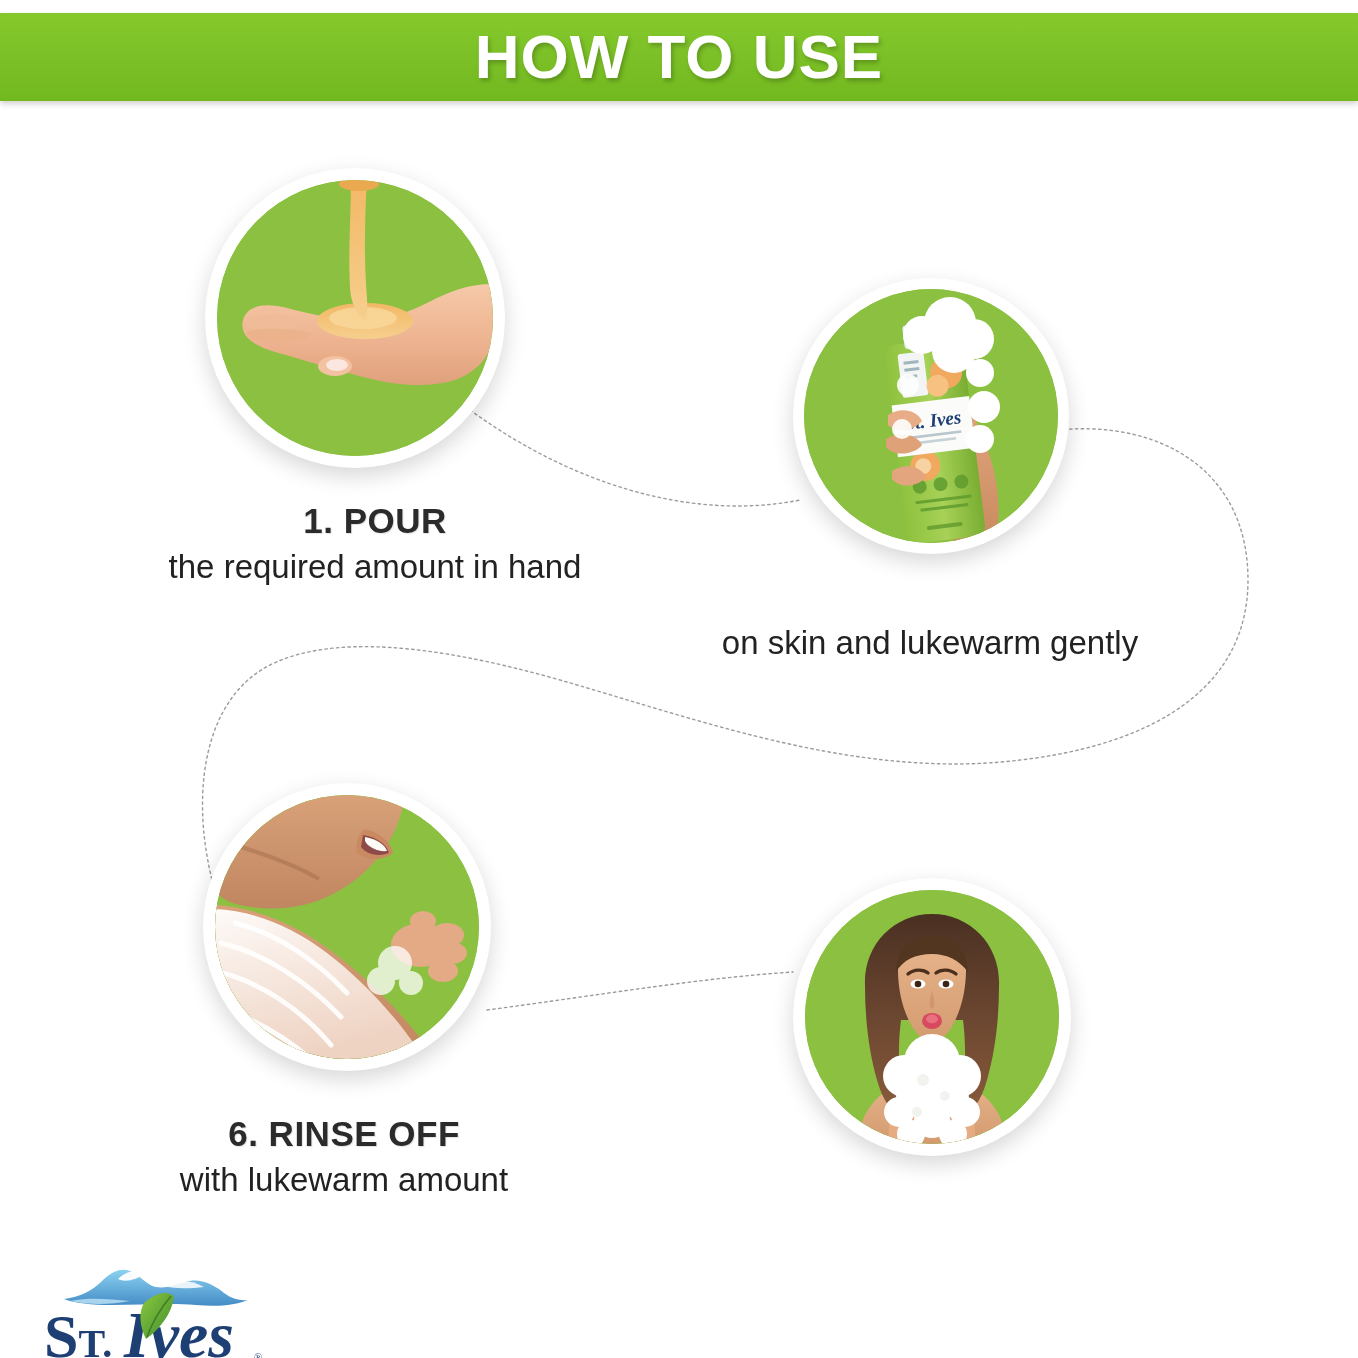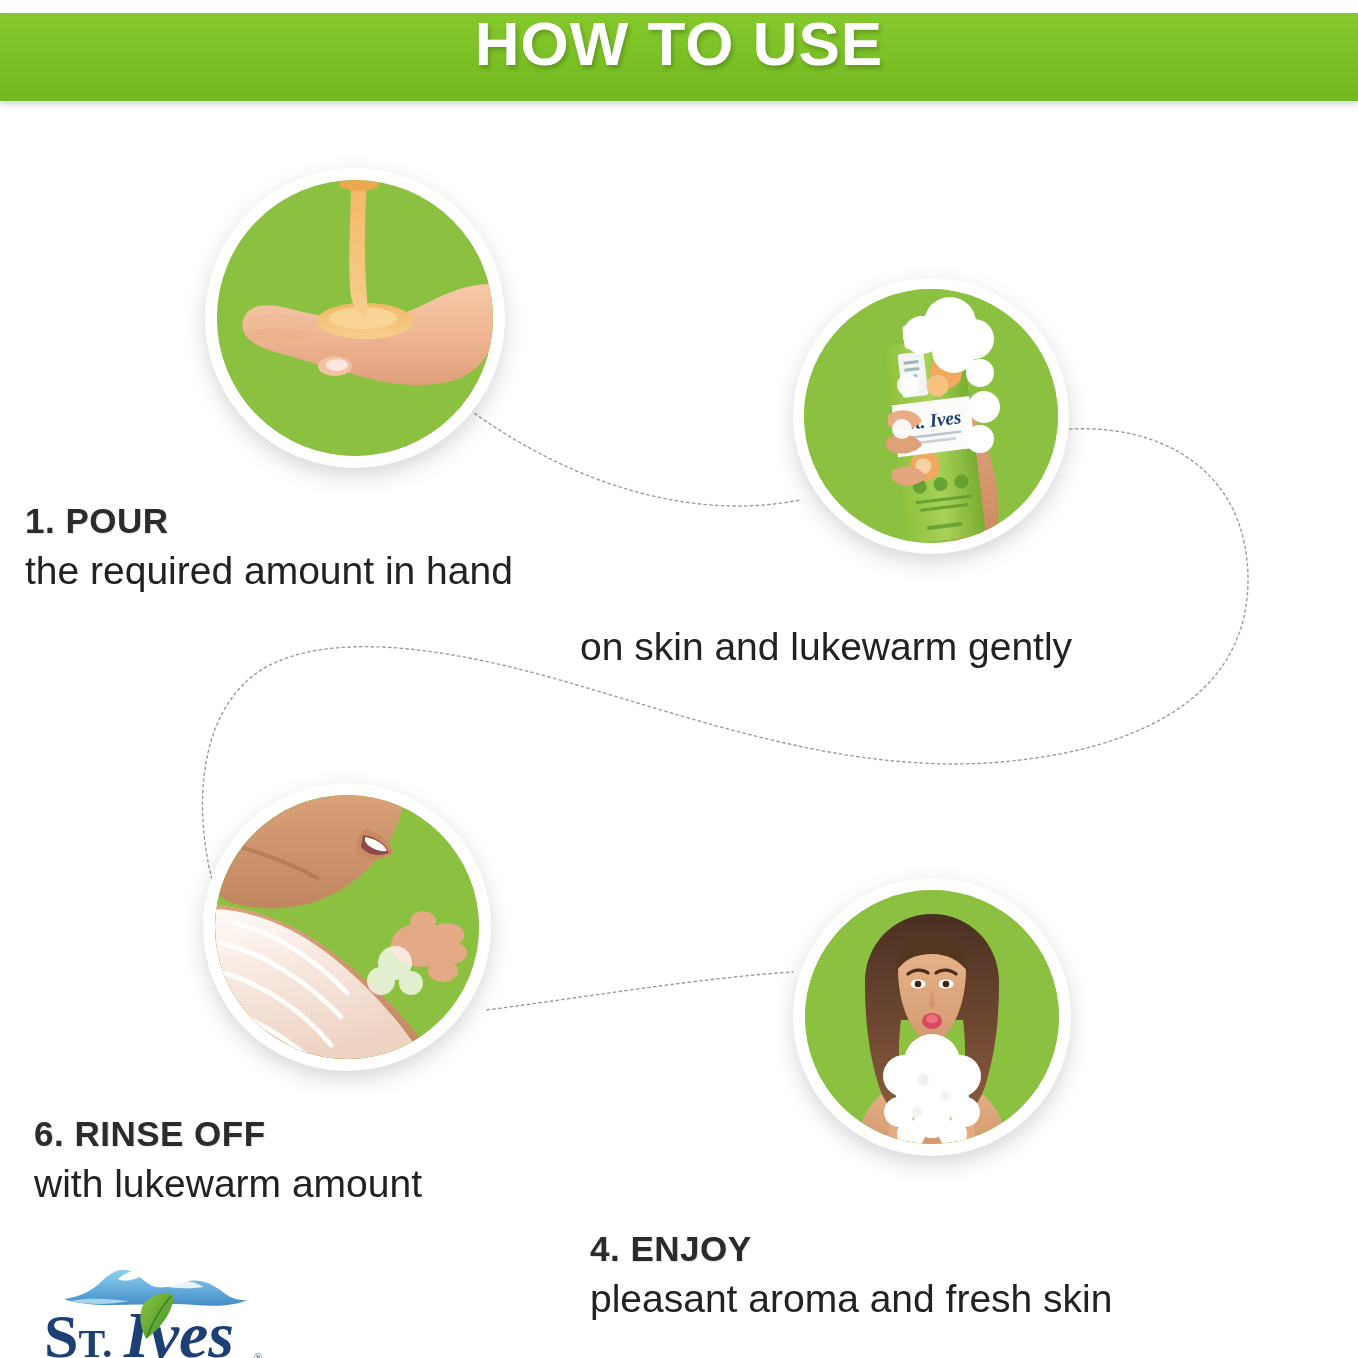--- a/index.html
+++ b/index.html
@@ -8,21 +8,21 @@
     font-family:"Liberation Sans", sans-serif;
     background:#ffffff;
   }
   .stage{position:absolute;inset:0;width:1358px;height:1358px;}
 
   
   .banner{
     position:absolute;left:0;top:13px;width:1358px;height:88px;
     background:linear-gradient(180deg,#85c92c 0%, #7cc127 45%, #72b81f 100%);
     box-shadow:0 3px 6px rgba(0,0,0,.18);
-    display:flex;justify-content:center;
+    display:flex;align-items:center;justify-content:center;
   }
   .banner-title{
     color:#ffffff;font-weight:bold;font-size:62px;letter-spacing:1px;
     font-family:"Liberation Sans", sans-serif;
     text-shadow:2px 3px 4px rgba(0,0,0,.22);
     line-height:1;
   }
 
   
   .connectors{position:absolute;left:0;top:0;width:1358px;height:1358px;pointer-events:none;}
@@ -31,28 +31,28 @@
   .step-photo{
     position:absolute;border-radius:50%;background:#ffffff;
     box-shadow:0 8px 22px rgba(0,0,0,.16);
     overflow:hidden;
   }
   .photo-inner{
     position:absolute;border-radius:50%;overflow:hidden;background:#8cc041;
   }
 
   
-  .caption{position:absolute;text-align:left;}
+  .caption{position:absolute;text-align:center;}
   .cap-title{
     font-weight:bold;font-size:35px;color:#2b2b2b;letter-spacing:.5px;
     line-height:1.18;white-space:nowrap;
     text-shadow:1px 1px 1px rgba(0,0,0,.12);
   }
   .cap-sub{
-    font-size:39px;color:#222222;line-height:1.22;white-space:nowrap;margin-top:6px;
+    font-size:33px;color:#222222;line-height:1.22;white-space:nowrap;margin-top:6px;
   }
 
   
   .logo{position:absolute;left:40px;top:1257px;width:230px;height:116px;text-align:center;}
   .logo svg{display:block;}
 </style>
 </head>
 <body>
 
 <div class="stage">
@@ -336,24 +336,20 @@
           <g fill="#eef1ec" opacity=".8">
             <circle cx="118" cy="190" r="6"></circle>
             <circle cx="140" cy="206" r="5"></circle>
             <circle cx="112" cy="222" r="5"></circle>
           </g>
         </g>
       </svg>
     </div>
   </div>
 
-  <div class="caption" style="left:590px;top:1228px;width:700px;">
-    <div class="cap-title">4. ENJOY</div>
-    <div class="cap-sub">pleasant aroma and fresh skin</div>
-  </div>
 
   <div class="logo">
     <svg viewBox="0 0 230 116" width="230" height="116">
       <defs>
         <linearGradient id="mtn" x1="0" y1="0" x2="0" y2="1">
           <stop offset="0" stop-color="#7fcdf0"></stop>
           <stop offset="1" stop-color="#2f7fc0"></stop>
         </linearGradient>
         <linearGradient id="leafg" x1="0" y1="0" x2="1" y2="1">
           <stop offset="0" stop-color="#8cc63f"></stop>

